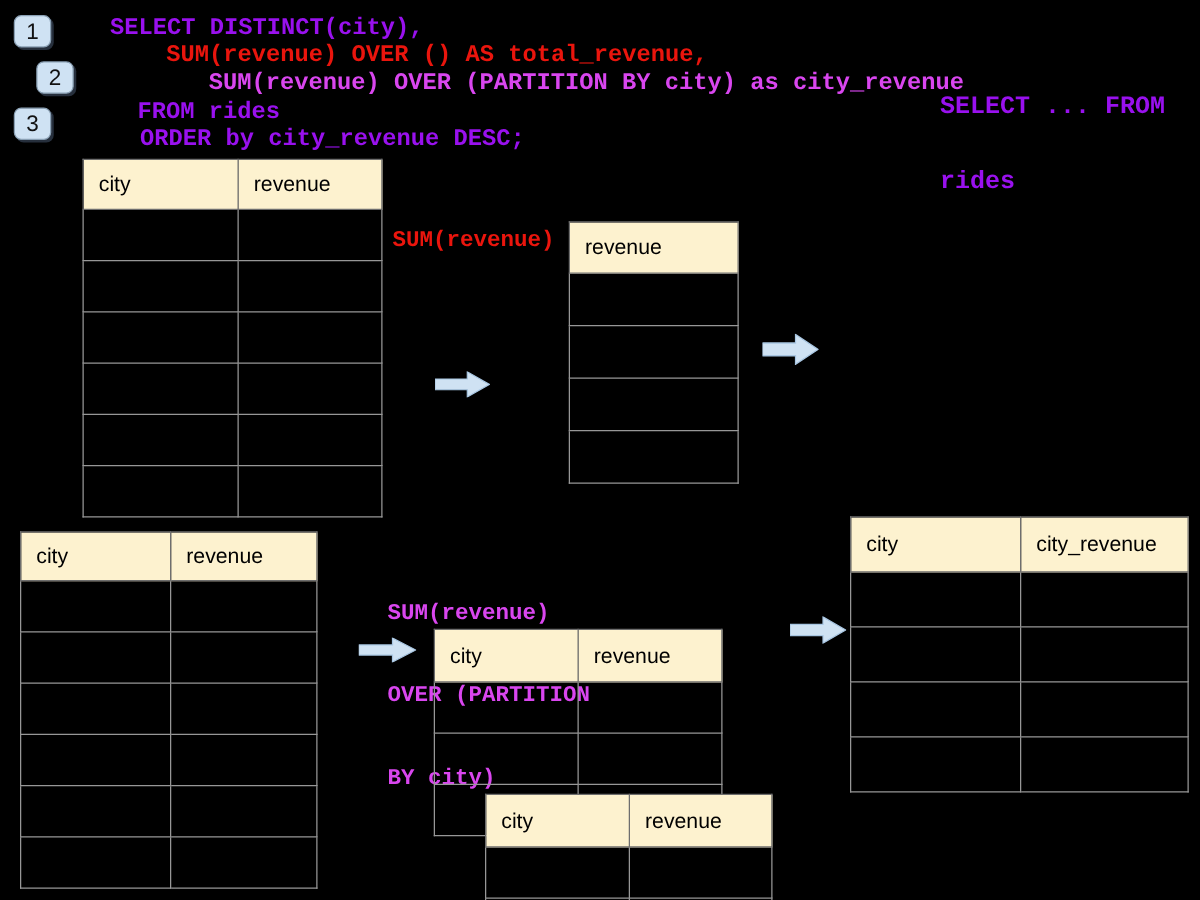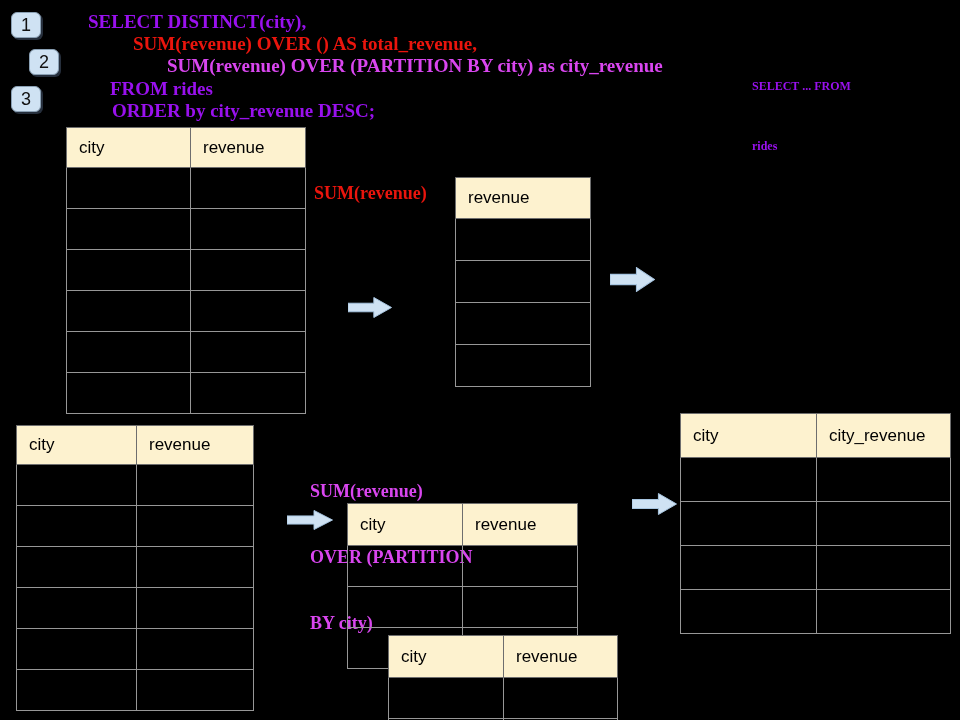--- a/index.html
+++ b/index.html
@@ -1,31 +1,31 @@
 <!DOCTYPE html>
 <html><head>
 <meta charset="utf-8">
 <style>
   html,body{margin:0;padding:0;}
   body{
     width:960px;height:720px;background:#000;overflow:hidden;position:relative;
     font-family:"Liberation Sans", sans-serif;
   }
   
-  .mono{font-family:Liberation Serif, serif;font-weight:bold;white-space:pre;position:absolute;}
+  .mono{font-family:Liberation Mono, monospace;font-weight:bold;white-space:pre;position:absolute;}
   .c-purple{color:#9911ee;}
   .c-red{color:#ea150d;}
   .c-green{color:#d946ef;margin-left:34px;}
   .code-line{font-size:19px;line-height:22px;}
   #sql-line-1{left:88px;top:11px;}
   #sql-line-2{left:133px;top:33px;}
   #sql-line-3{left:133px;top:55px;}
   #sql-line-4{left:110px;top:78px;}
   #sql-line-5{left:112px;top:100px;}
-  .side-note{left:752px;top:36px;font-size:12px;line-height:20px;}
+  .side-note{left:752px;top:36px;font-size:20px;line-height:20px;}
   .label-sum-over{left:314px;top:138px;font-size:18px;line-height:22px;}
   .label-sum-partition{left:276px;top:436px;font-size:18px;line-height:22px;}
   
   .badge{
     position:absolute;width:30px;height:26px;background:#cfe2f3;
     border:1px solid #8aa0b4;border-radius:6px;box-sizing:border-box;
     display:flex;align-items:center;justify-content:center;
     font-size:18px;color:#111;box-shadow:2px 2px 0 rgba(45,55,70,0.85);
   }
   #badge-1{left:11px;top:12px;}

